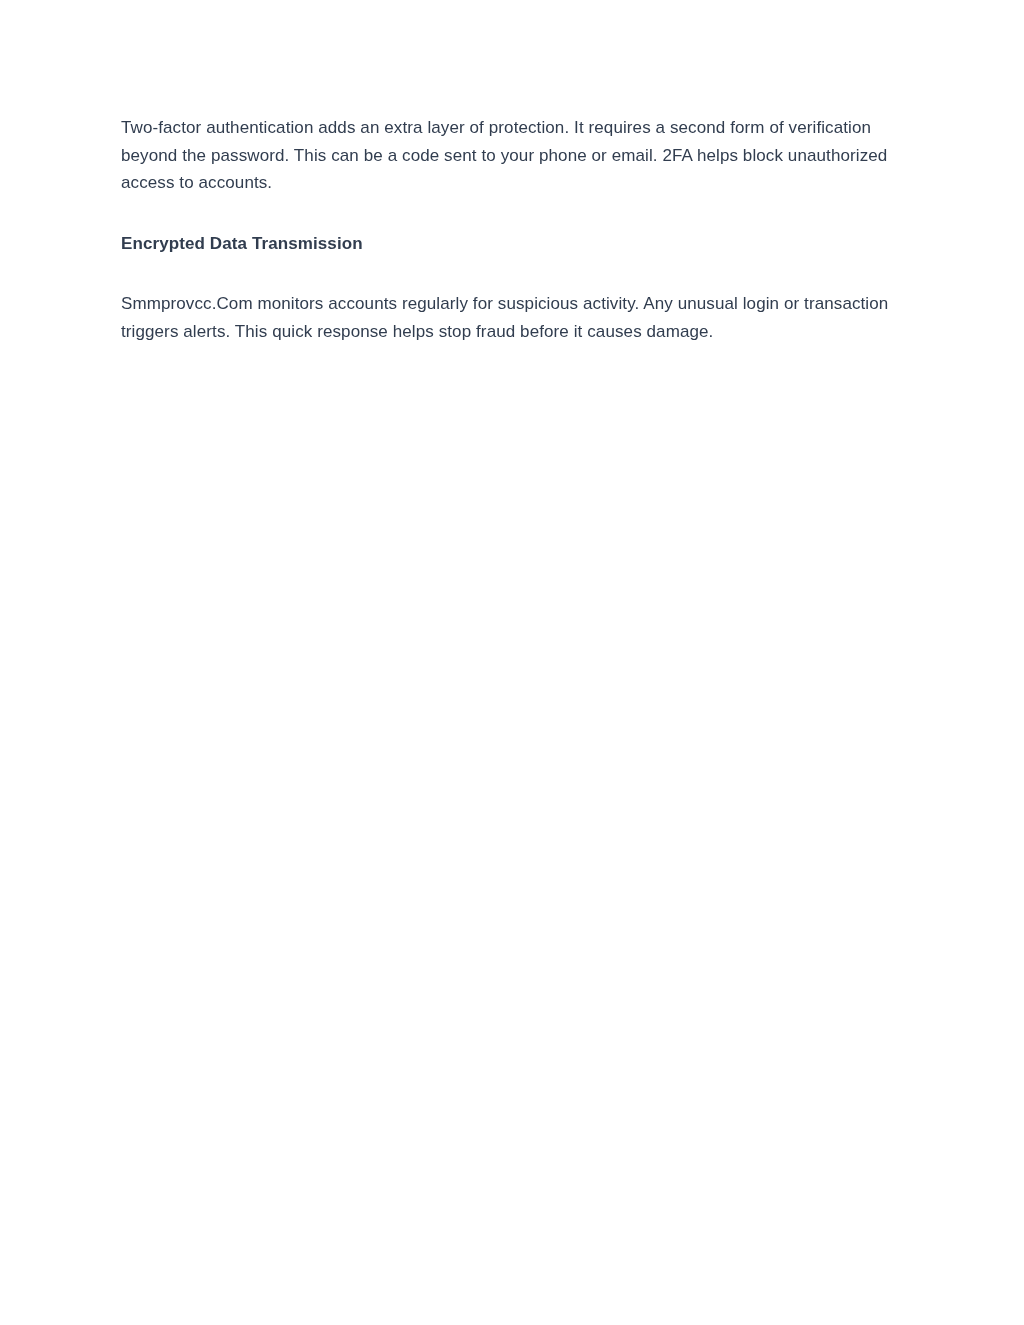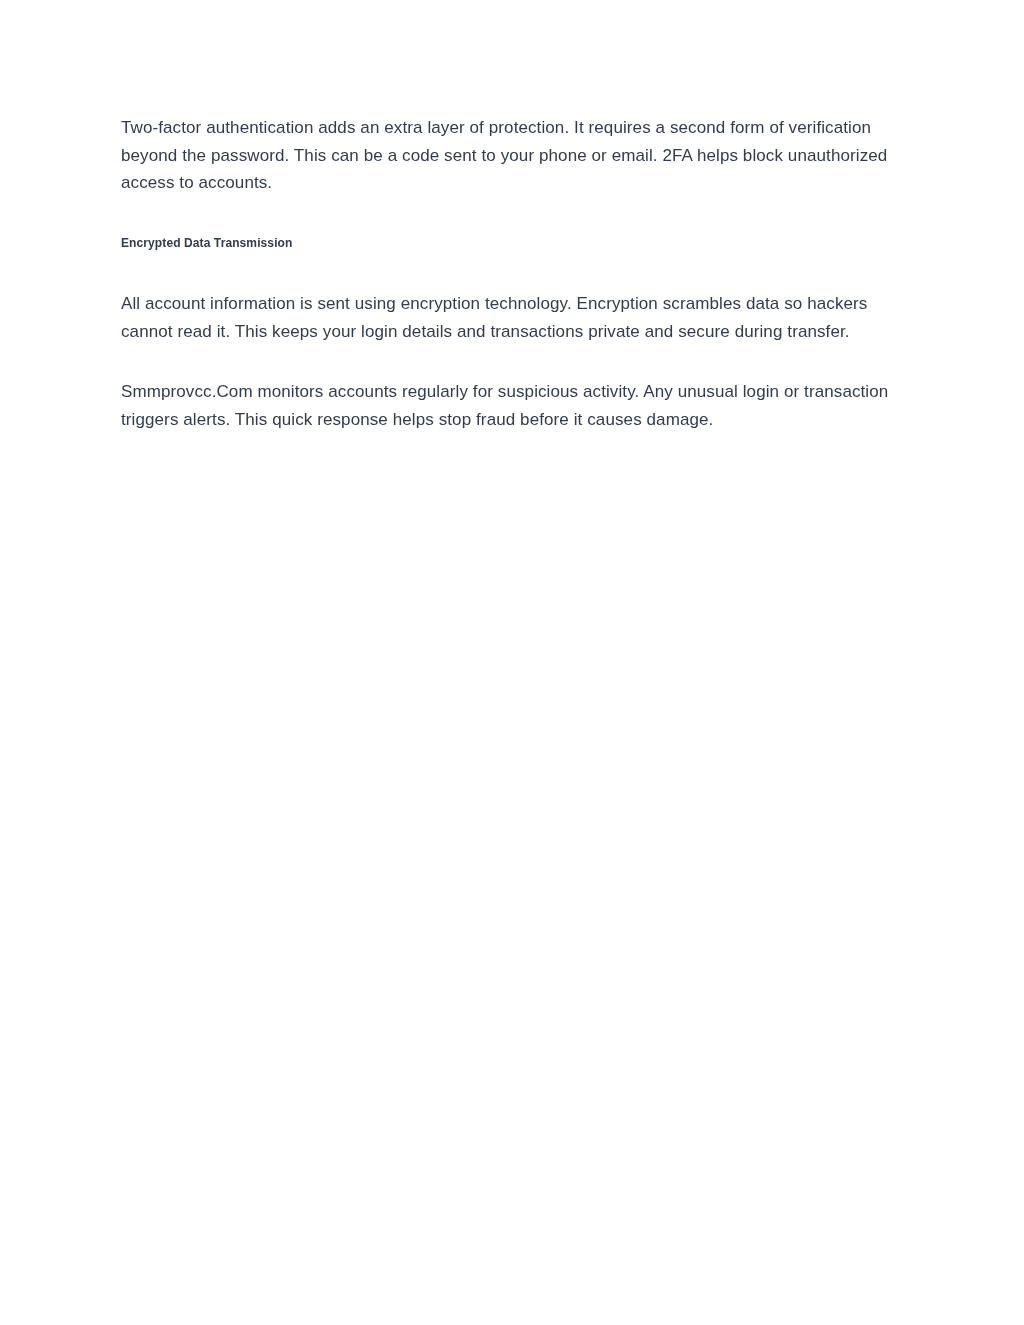--- a/index.html
+++ b/index.html
@@ -26,33 +26,32 @@
   }
   .content p {
     margin: 0 0 33px 0;
     font-size: 17px;
     line-height: 27.5px;
     font-weight: 400;
     letter-spacing: 0.1px;
   }
   .content h3 {
     margin: 0 0 33px 0;
-    font-size: 12px;
+    font-size: 17px;
     line-height: 27.5px;
     font-weight: 700;
     letter-spacing: 0.1px;
   }
 </style>
 </head>
 <body>
 
 <main class="page">
   <article class="content">
     <p>Two-factor authentication adds an extra layer of protection. It requires a second form of verification beyond the password. This can be a code sent to your phone or email. 2FA helps block unauthorized access to accounts.</p>
 
     <h3>Encrypted Data Transmission</h3>
 
-    <p>All account information is sent using encryption technology. Encryption scrambles data so hackers cannot read it. This keeps your login details and transactions private and secure during transfer.</p>
 
 
     <p>Smmprovcc.Com monitors accounts regularly for suspicious activity. Any unusual login or transaction triggers alerts. This quick response helps stop fraud before it causes damage.</p>
   </article>
 </main>
 
 </body></html>

